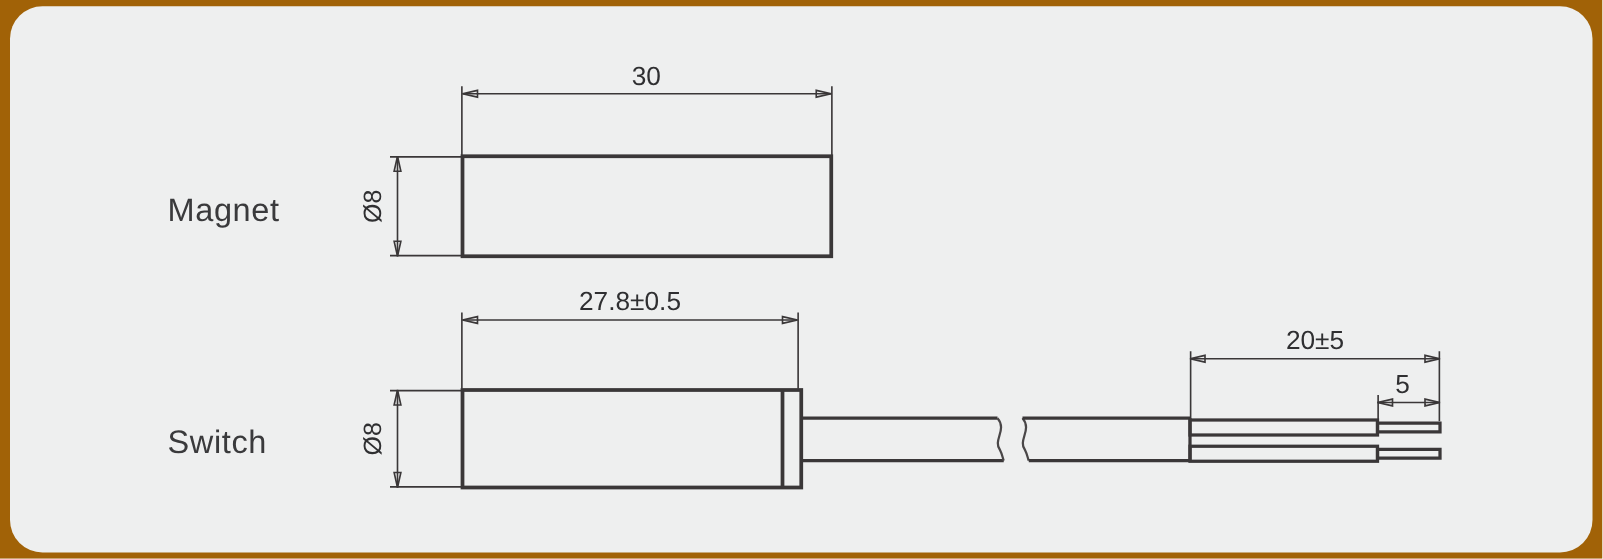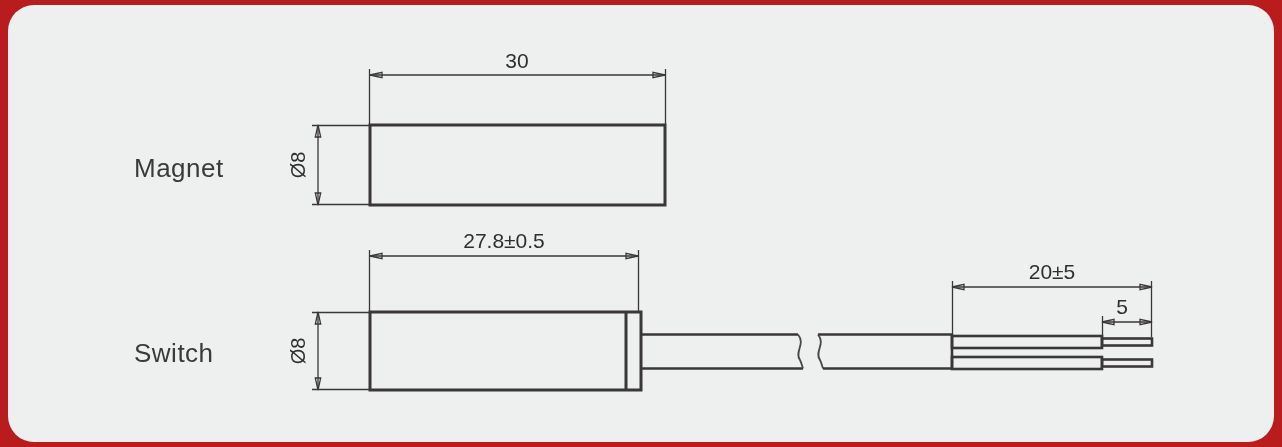--- a/index.html
+++ b/index.html
@@ -4,21 +4,21 @@
 <style>
   html, body {
     margin: 0;
     padding: 0;
     background: #ffffff;
   }
   #root {
     position: relative;
     width: 1282px;
     height: 447px;
-    background: #b91c1c;
+    background: #a16207;
     font-family: "Liberation Sans", sans-serif;
     overflow: hidden;
   }
   #panel {
     position: absolute;
     left: 8px;
     top: 5px;
     width: 1266px;
     height: 437px;
     background: #eeefef;

